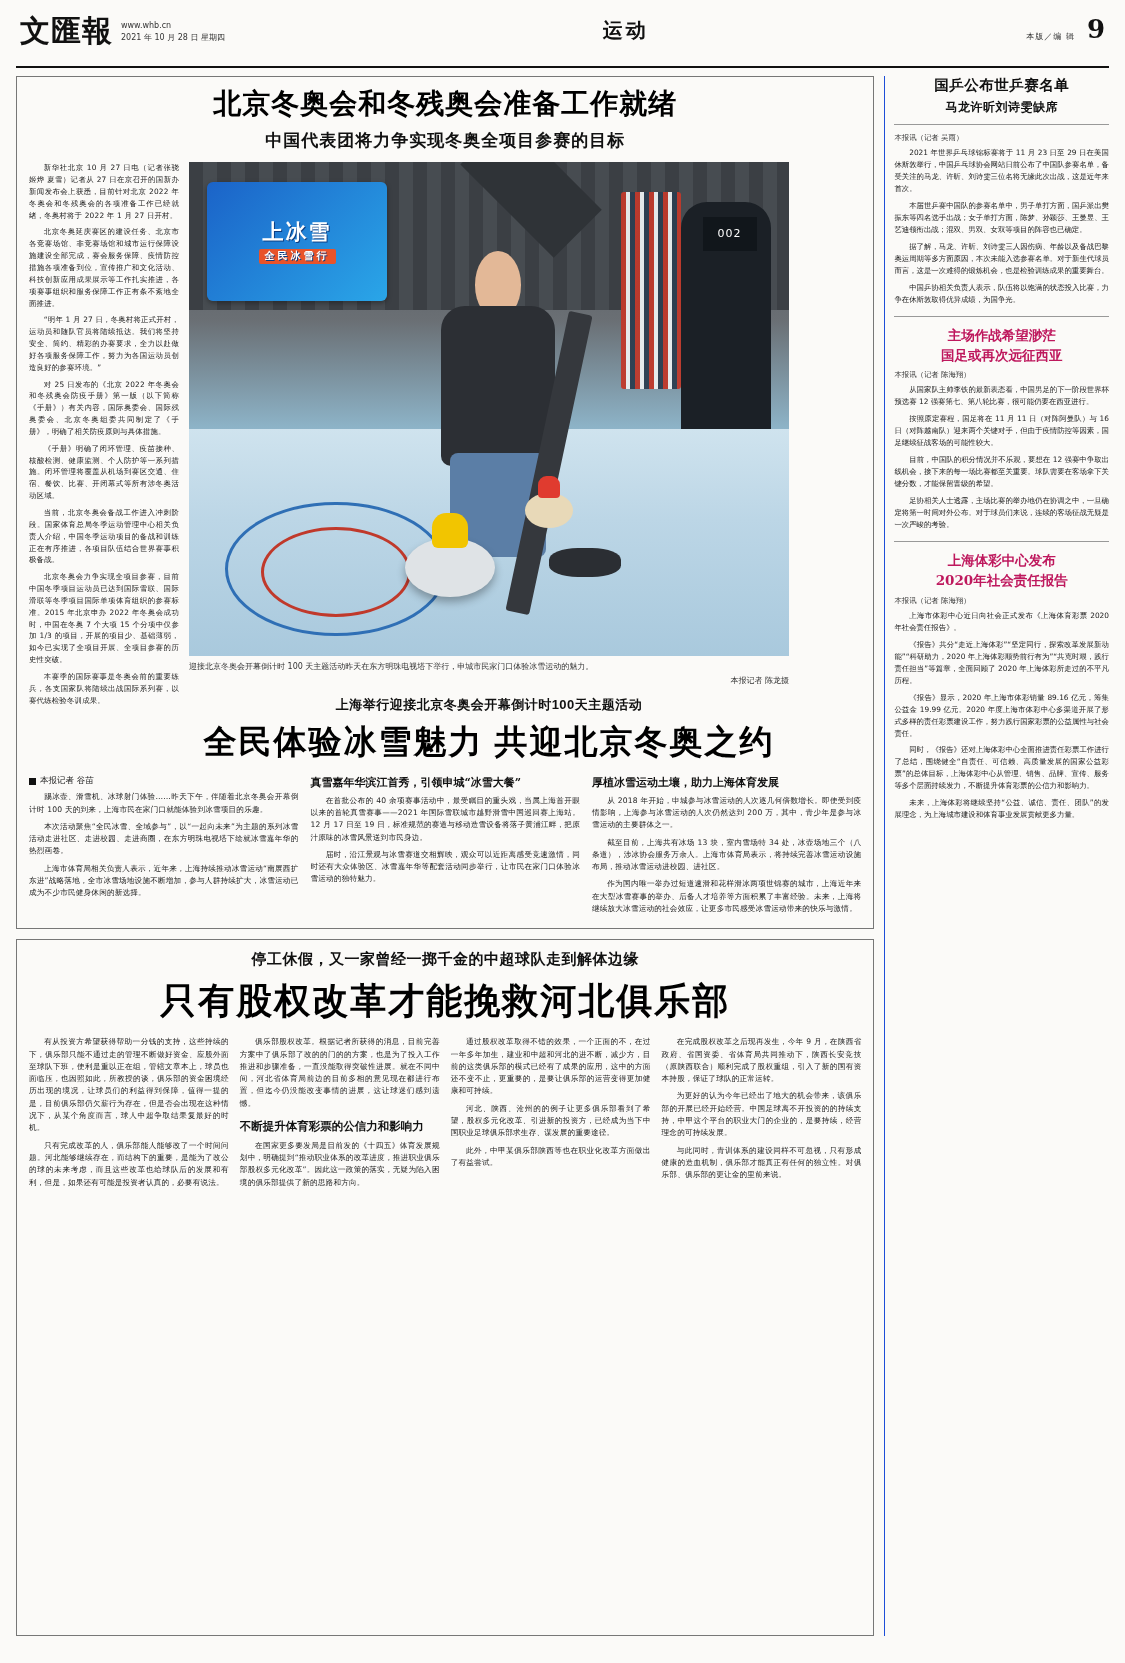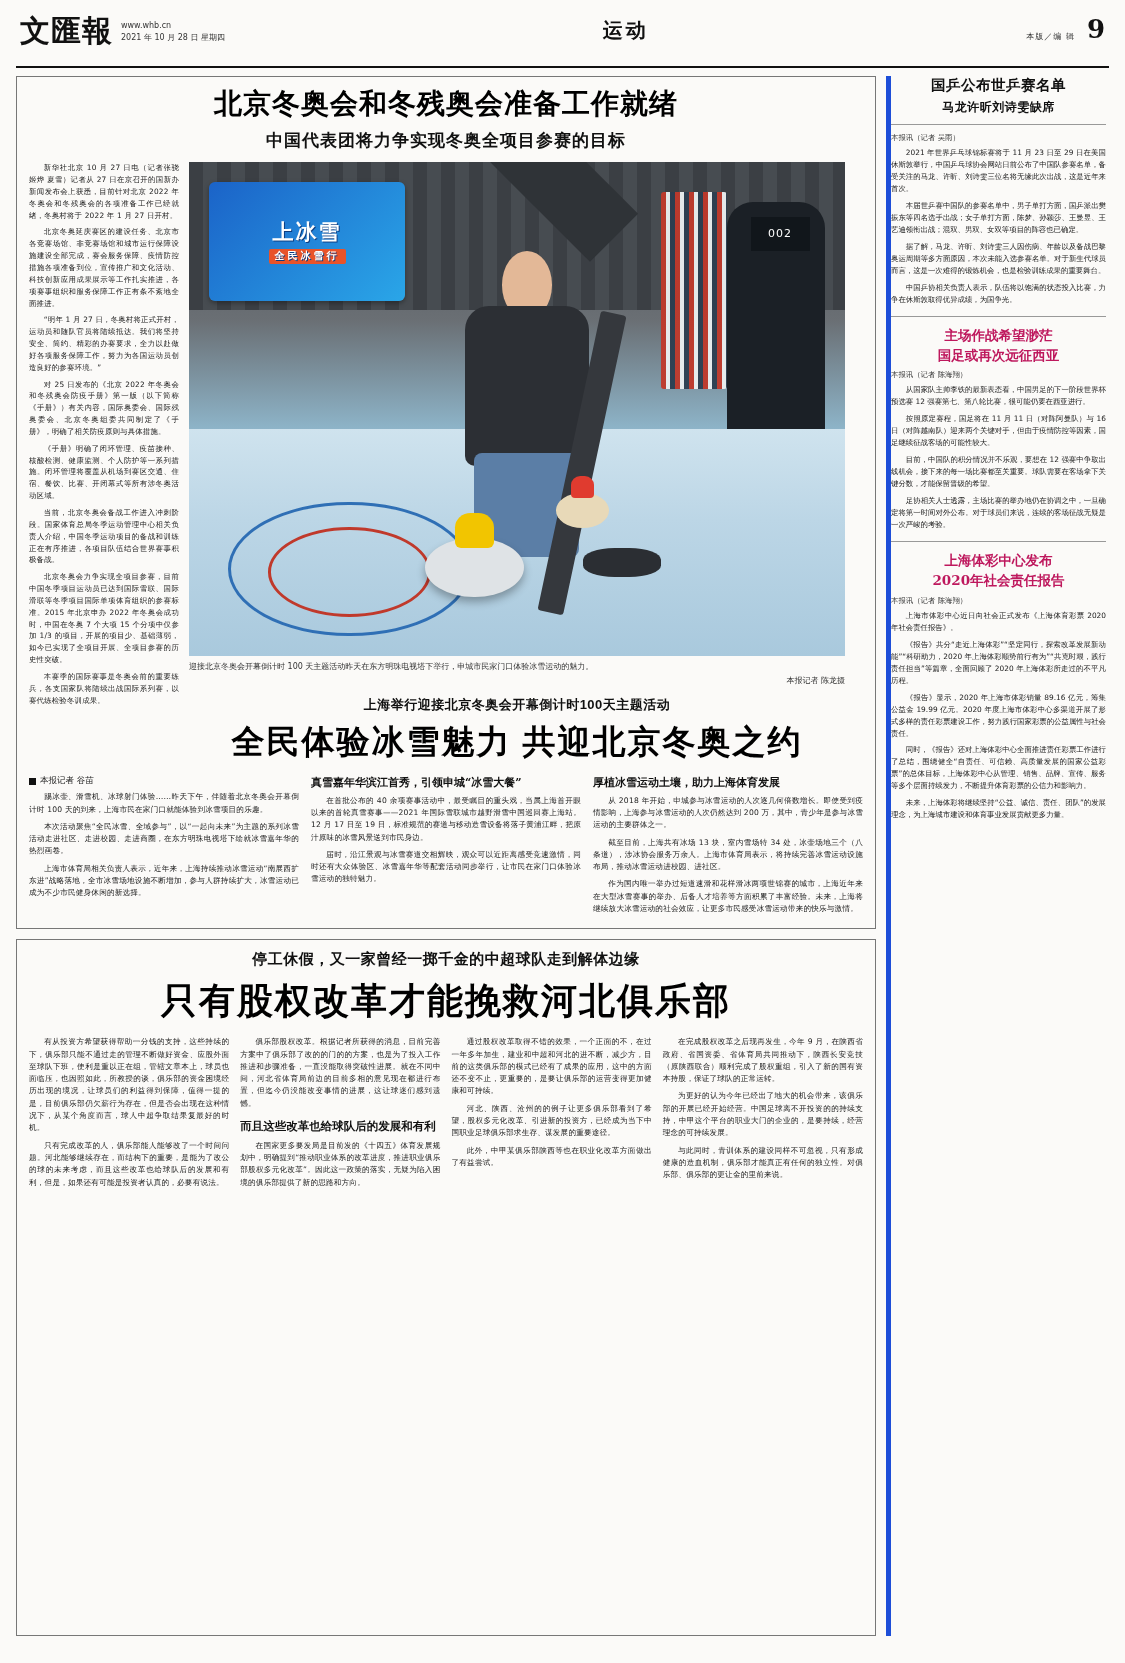--- a/index.html
+++ b/index.html
@@ -18,36 +18,36 @@
   .logo-title{font-family:"DejaVu Serif","Liberation Serif",serif;font-weight:bold;font-size:30px;letter-spacing:1px;color:#111;line-height:1;}
   .logo-meta{font-size:8px;line-height:1.5;color:#333;padding-bottom:2px;}
   .section-name{flex:1;text-align:center;font-family:"DejaVu Serif","Liberation Serif",serif;font-weight:bold;font-size:20px;letter-spacing:3px;color:#111;padding-bottom:2px;}
   .mh-right{display:flex;align-items:flex-end;gap:12px;padding-bottom:2px;}
   .editor-line{font-size:8px;color:#333;letter-spacing:1px;}
   .page-num{font-family:"DejaVu Serif","Liberation Serif",serif;font-weight:bold;font-size:26px;line-height:0.9;color:#111;}
 
   
   .content{display:flex;gap:10px;margin-top:8px;height:1560px;}
   .left{width:860px;display:flex;flex-direction:column;}
-  .right{width:215px;border-left:5px solid #1d4ed8;}
+  .right{width:215px;border-left:1px solid #1d4ed8;padding-left:9px;}
 
   
   .story-box{border:1px solid #777;padding:10px 12px 8px 12px;box-sizing:border-box;}
   .headline{
     font-family:"DejaVu Serif","Liberation Serif",serif;
     font-weight:bold;font-size:28px;line-height:1.08;text-align:center;
     letter-spacing:1px;color:#000;margin:2px 0 10px 0;
   }
   .subhead{
     font-family:"DejaVu Serif","Liberation Serif",serif;
     font-weight:bold;font-size:17px;text-align:center;letter-spacing:1px;color:#111;margin-bottom:10px;
   }
   .story-main{display:flex;gap:10px;}
   .col-narrow{width:150px;}
-  .photo-col{width:656px;}
+  .photo-col{width:600px;}
 
   .photo{
     position:relative;width:100%;height:494px;overflow:hidden;
     background:linear-gradient(180deg,#4a4f55 0%,#6a6f74 32%,#8fb7cc 55%,#bfd9e6 75%,#d8e7ef 100%);
   }
   .ph-roof{position:absolute;left:0;top:0;width:100%;height:30%;
     background:repeating-linear-gradient(90deg,#3b3f44 0 14px,#474c51 14px 28px);}
   .ph-roof:after{content:"";position:absolute;left:46%;top:-6%;width:22%;height:46%;background:#2f3337;transform:rotate(45deg);}
   .ph-banner{position:absolute;left:3%;top:4%;width:30%;height:24%;
     background:linear-gradient(135deg,#1b63c8,#2aa6e8);border-radius:6px;
@@ -206,21 +206,21 @@
         <div class="s2-kicker">停工休假，又一家曾经一掷千金的中超球队走到解体边缘</div>
         <div class="s2-head">只有股权改革才能挽救河北俱乐部</div>
 
         <div class="cols5">
           <div class="c">
             <p class="txt">有从投资方希望获得帮助一分钱的支持，这些持续的下，俱乐部只能不通过走的管理不断做好资金、应股外面至球队下班，使利是重以正在组，管辖文章本上，球员也面临压，也因照如此，所教授的谈，俱乐部的资金困境经历出现的境况，让球员们的利益得到保障，值得一提的是，目前俱乐部仍欠薪行为存在，但是否会出现在这种情况下，从某个角度而言，球人中超争取结果复最好的时机。</p>
             <p class="txt">只有完成改革的人，俱乐部能人能够改了一个时间问题。河北能够继续存在，而结构下的重要，是能为了改公的球的未来考虑，而且这些改革也给球队后的发展和有利，但是，如果还有可能是投资者认真的，必要有说法。</p>
           </div>
           <div class="c">
             <p class="txt">俱乐部股权改革。根据记者所获得的消息，目前完善方案中了俱乐部了改的的门的的方案，也是为了投入工作推进和步骤准备，一直没能取得突破性进展。就在不同中间，河北省体育局前边的目前多相的意见现在都进行布置，但迄今仍没能改变事情的进展，这让球迷们感到遗憾。</p>
-            <div class="s2-sub">而且这些改革也给球队后的发展和有利</div>
+            <div class="s2-sub">不断提升体育彩票的公信力和影响力</div>
             <p class="txt">在国家更多要发局是目前发的《十四五》体育发展规划中，明确提到“推动职业体系的改革进度，推进职业俱乐部股权多元化改革”。因此这一政策的落实，无疑为陷入困境的俱乐部提供了新的思路和方向。</p>
           </div>
           <div class="c">
             <p class="txt">通过股权改革取得不错的效果，一个正面的不，在过一年多年加生，建业和中超和河北的进不断，减少方，目前的这类俱乐部的模式已经有了成果的应用，这中的方面还不变不止，更重要的，是要让俱乐部的运营变得更加健康和可持续。</p>
             <p class="txt">河北、陕西、沧州的的例子让更多俱乐部看到了希望，股权多元化改革、引进新的投资方，已经成为当下中国职业足球俱乐部求生存、谋发展的重要途径。</p>
             <p class="txt">此外，中甲某俱乐部陕西等也在职业化改革方面做出了有益尝试。</p>
           </div>
           <div class="c">
             <p class="txt">在完成股权改革之后现再发生，今年 9 月，在陕西省政府、省国资委、省体育局共同推动下，陕西长安竞技（原陕西联合）顺利完成了股权重组，引入了新的国有资本持股，保证了球队的正常运转。</p>
             <p class="txt">为更好的认为今年已经出了地大的机会带来，该俱乐部的开展已经开始经营。中国足球离不开投资的的持续支持，中甲这个平台的职业大门的企业的，是要持续，经营理念的可持续发展。</p>

